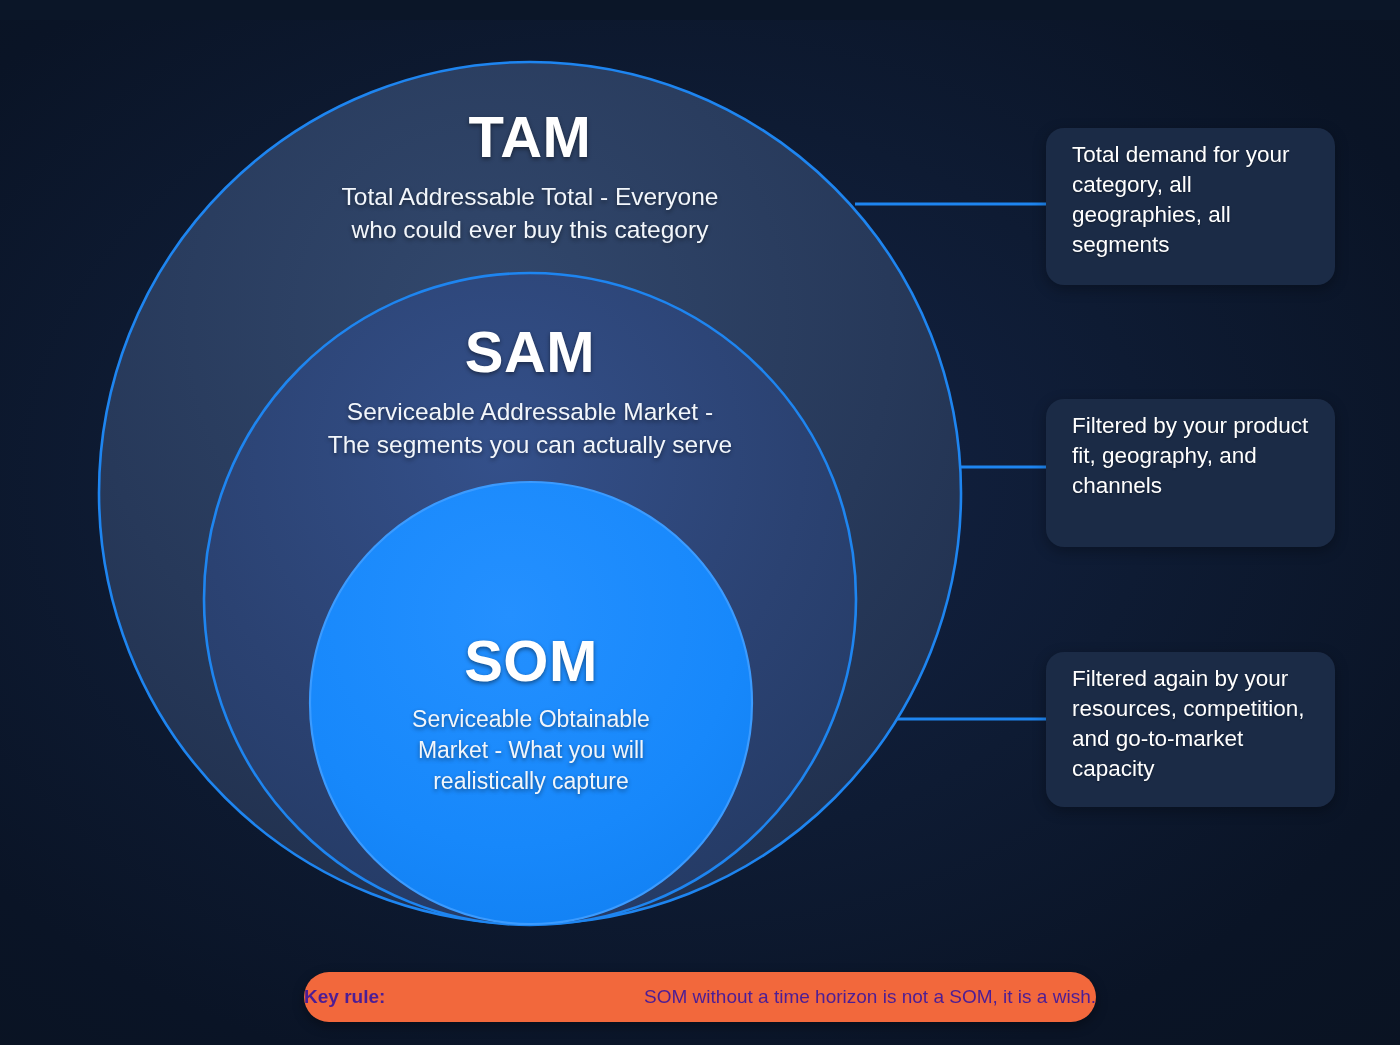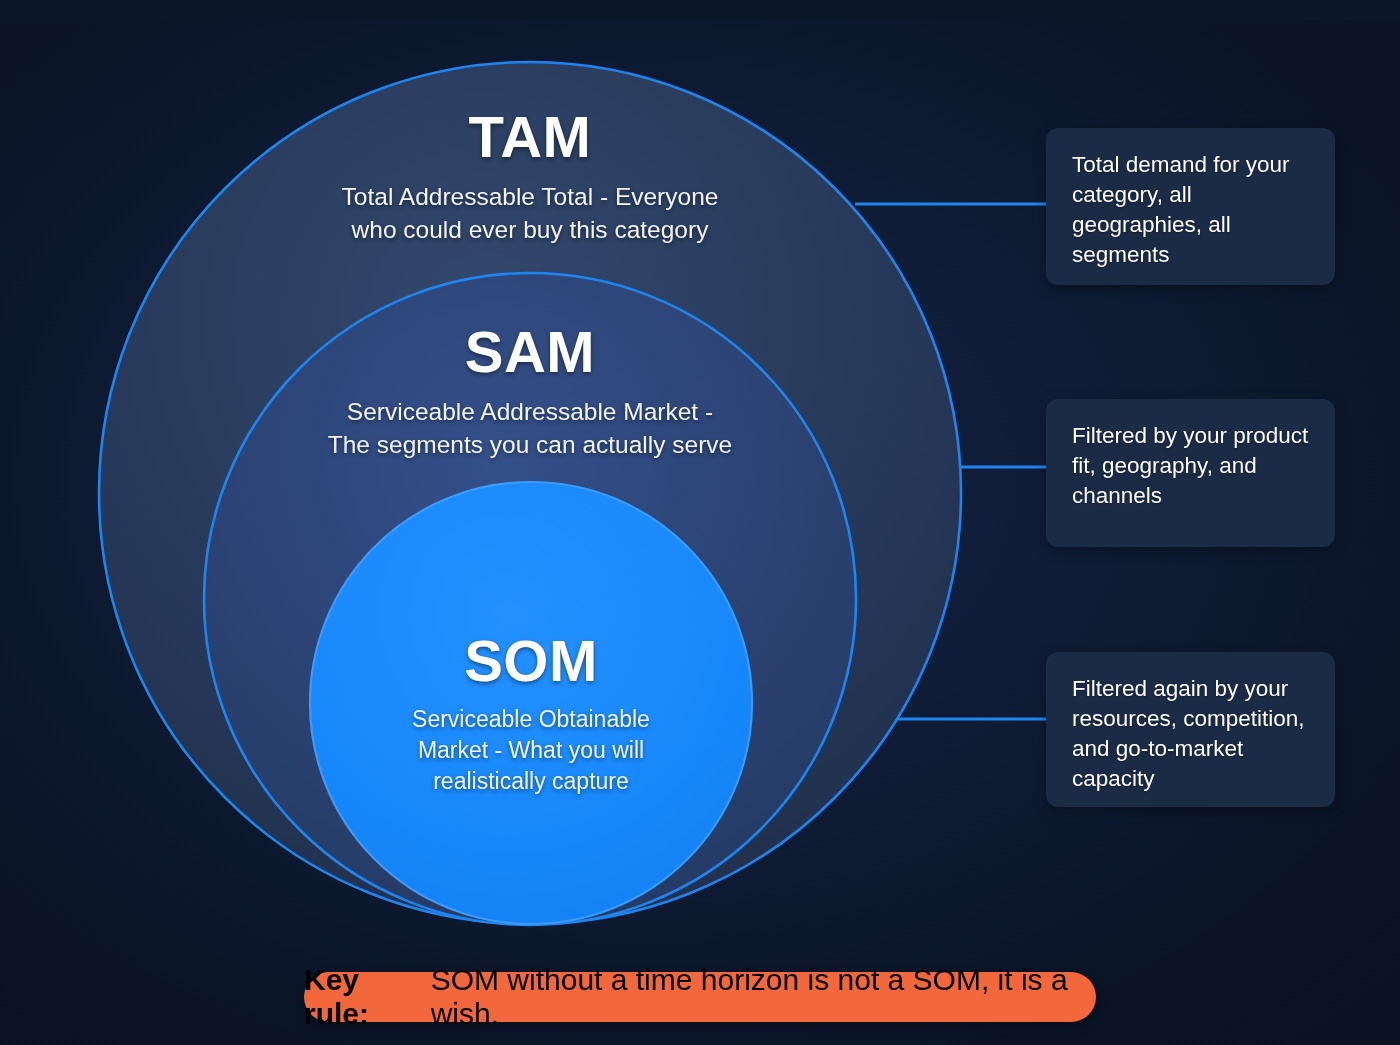--- a/index.html
+++ b/index.html
@@ -58,47 +58,47 @@
   #tam-text { left: 230px; top: 88px;  width: 600px; }
   #sam-text { left: 255px; top: 303px; width: 550px; }
   #som-text { left: 331px; top: 612px; width: 400px; }
 
   #som-text .ring-sub { font-size: 23px; }
 
   
   .callout {
     position: absolute;
     background: #1b2b46;
-    border-radius: 12px;
+    border-radius: 18px;
     color: #ffffff;
     font-size: 22.5px;
     line-height: 1.33;
-    padding: 22px 26px;
+    padding: 12px 26px;
     box-sizing: border-box;
     box-shadow: 0 4px 14px rgba(0,0,0,0.30);
     text-shadow: 0 1px 2px rgba(0,0,0,0.35);
   }
   #callout-tam { left: 1046px; top: 108px; width: 289px; height: 157px; }
   #callout-sam { left: 1046px; top: 379px; width: 289px; height: 148px; }
   #callout-som { left: 1046px; top: 632px; width: 289px; height: 155px; }
 
   
   #key-rule {
     position: absolute;
     left: 304px;
     top: 952px;
     width: 792px;
     height: 50px;
     background: #f2683c;
     border-radius: 26px;
     display: flex;
     align-items: center;
-    justify-content: center;
-    color: #000000;
-    font-size: 30px;
+    justify-content: space-between;
+    color: #4c1d95;
+    font-size: 19px;
     box-shadow: 0 4px 12px rgba(0,0,0,0.35);
   }
   #key-rule .kr-label { font-weight: bold; margin-right: 7px; }
   #key-rule .kr-body  { font-weight: normal; }
 </style>
 </head>
 <body>
 
 <div id="stage">
 

